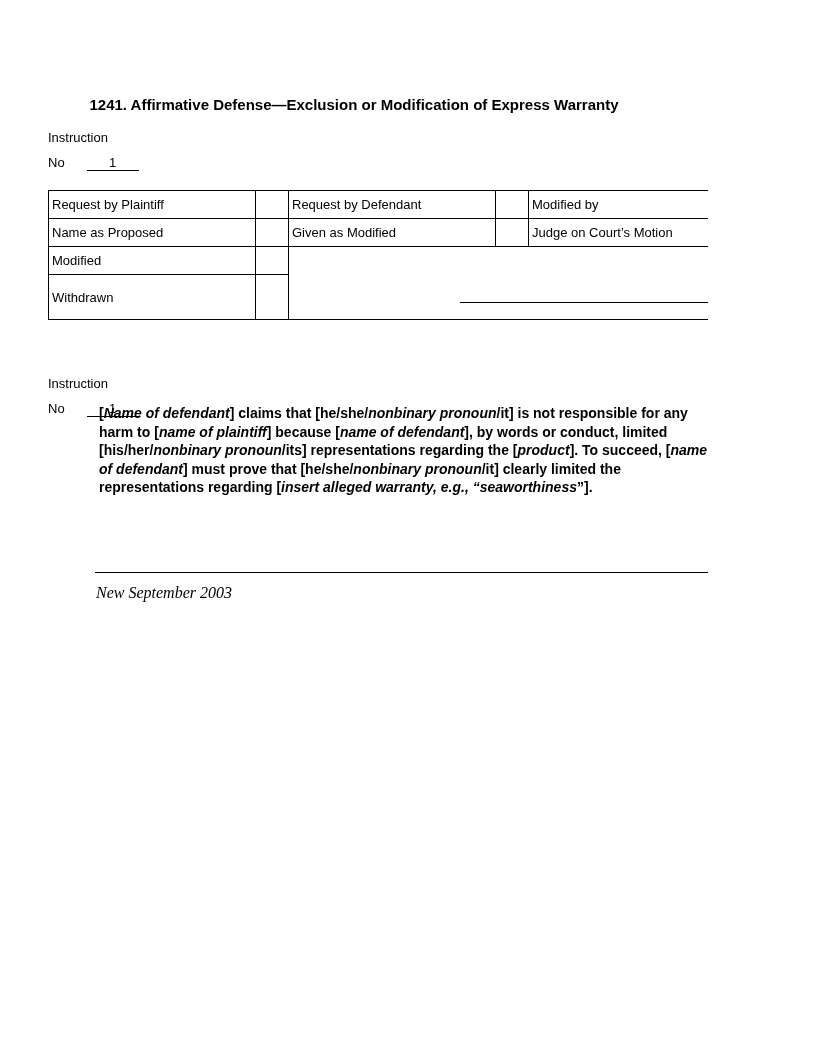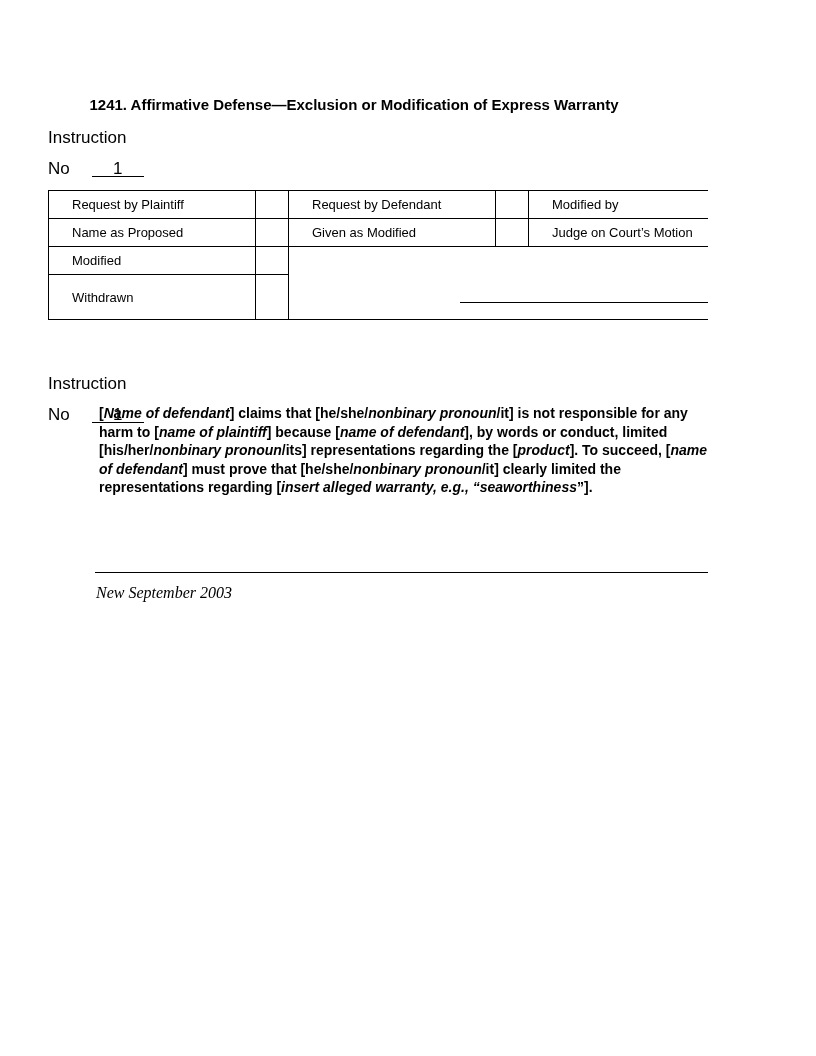--- a/index.html
+++ b/index.html
@@ -9,36 +9,36 @@
     background:#ffffff;
     color:#000;
     font-family:"Liberation Sans", sans-serif;
     overflow:hidden;
   }
   .title {
     position:absolute; top:96px; left:0; width:100%;
     margin:0; text-align:center;
     font-size:15px; font-weight:700;
   }
-  .instr { position:absolute; left:48px; font-size:17px; line-height:15px; }
+  .instr { position:absolute; left:48px; font-size:13px; line-height:15px; }
   .instr-top { top:130px; }
   .instr-bottom { top:376px; }
-  .no-row { margin-top:16px; }
+  .no-row { margin-top:10px; }
   .no-row .num {
     display:inline-block; width:52px; margin-left:22px;
     border-bottom:1px solid #000; text-align:center;
   }
   table.disposition {
     position:absolute; left:48px; top:190px; width:720px;
     border-collapse:collapse; table-layout:fixed;
     font-size:13px;
   }
   table.disposition td {
     border:1px solid #000;
-    padding:0 2px 0 23px;
+    padding:0 2px 0 3px;
     vertical-align:middle;
     overflow:hidden; white-space:nowrap;
   }
   tr.r1 td, tr.r2 td, tr.r3 td { height:27px; }
   tr.r4 td { height:44px; }
   td.merged { position:relative; padding:0; }
   .sig-wrap { position:absolute; right:21px; bottom:3px; width:287px; }
   .sig-line { height:0; border-bottom:1px solid #000; }
   .judge { text-align:right; font-size:11px; line-height:12px; margin-top:1px; }
   .body-text {

